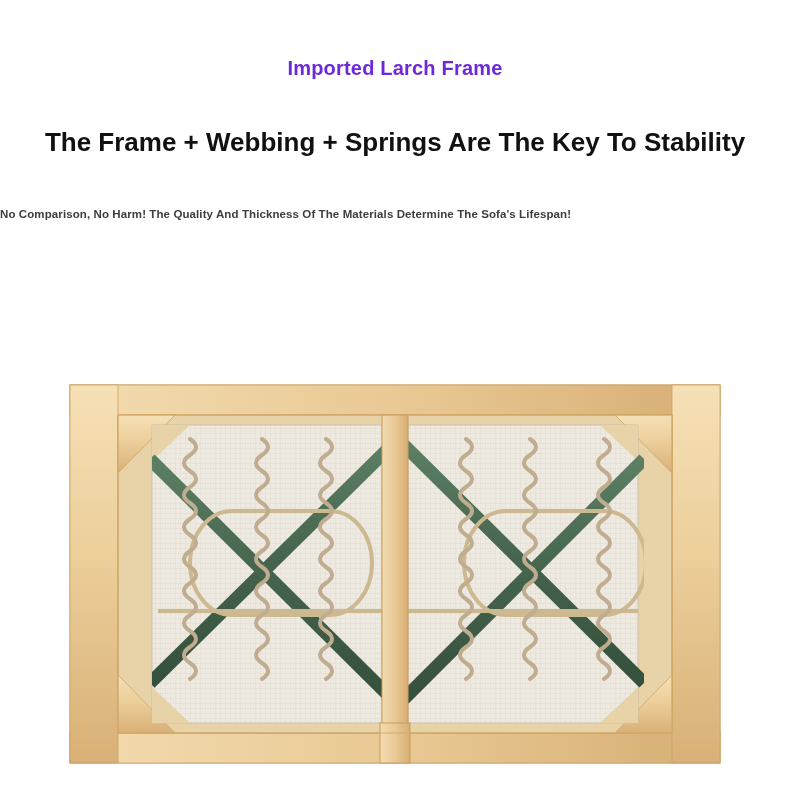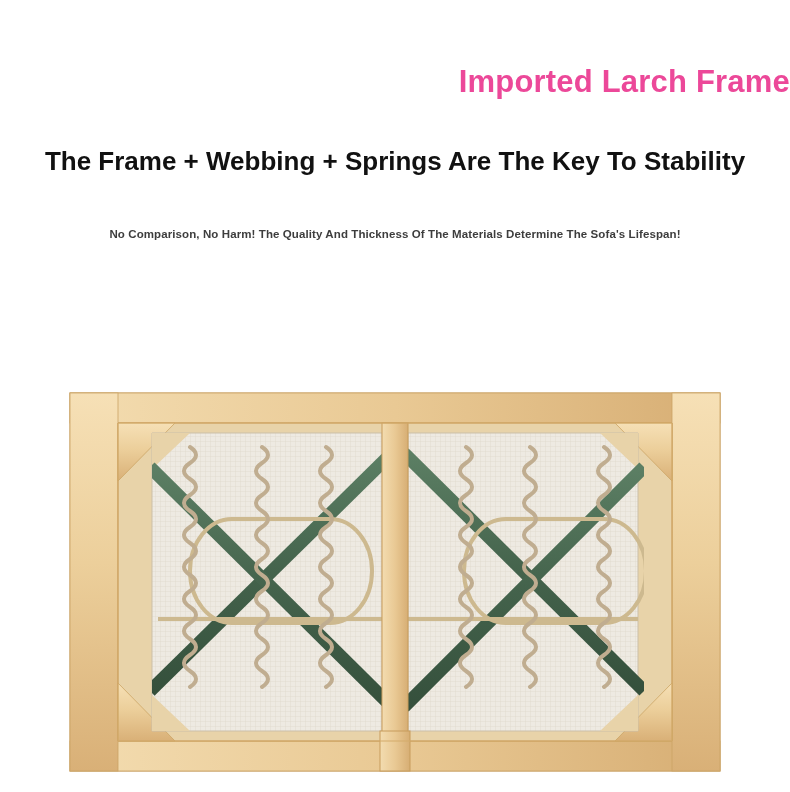--- a/index.html
+++ b/index.html
@@ -14,38 +14,38 @@
     color: #1a1a1a;
     position: relative;
     overflow: hidden;
   }
   .page {
     width: 790px;
     height: 792px;
     position: relative;
   }
   .headline {
-    text-align: right;
-    font-size: 31px;
+    text-align: center;
+    font-size: 20px;
     font-weight: bold;
     letter-spacing: 0.2px;
-    color: #ec4899;
+    color: #6d28d9;
     padding-top: 44px;
     line-height: 1.1;
   }
   .subhead {
     text-align: center;
     font-size: 26px;
     font-weight: bold;
     color: #111111;
     padding-top: 27px;
     line-height: 1.1;
   }
   .tagline {
-    text-align: center;
+    text-align: left;
     font-size: 11.5px;
     font-weight: bold;
     color: #3d3d3d;
     padding-top: 30px;
     letter-spacing: 0.1px;
   }
   .diagram-wrap {
     position: absolute;
     left: 0;
     top: 250px;

